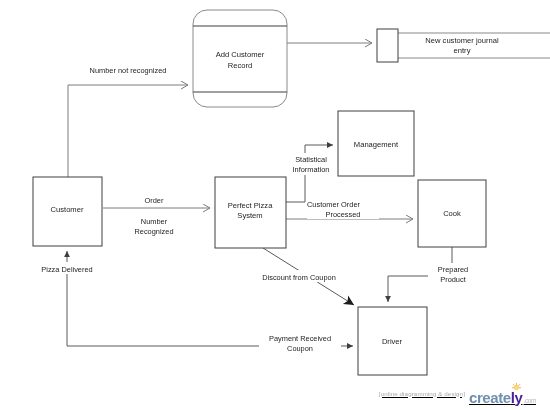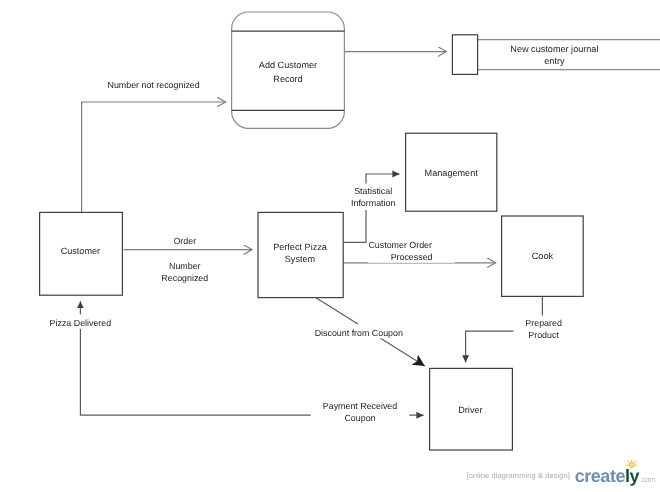--- a/index.html
+++ b/index.html
@@ -78,47 +78,48 @@
     font-size: 7.4px;
     fill: #1c1c1c;
     text-anchor: start;
   }
   .label-bg {
     fill: #ffffff;
   }
   
   #watermark {
     position: absolute;
-    right: 4px;
+    right: 14px;
     bottom: 5px;
     display: flex;
-    align-items: center;
+    align-items: flex-start;
     gap: 4px;
     user-select: none;
+    text-decoration: underline;
   }
   #watermark .tagline {
     font-family: "Liberation Sans", sans-serif;
     font-size: 6.2px;
     color: #a8a8a8;
     letter-spacing: 0.1px;
     padding-bottom: 2px;
     white-space: nowrap;
   }
   #watermark .brand {
     position: relative;
     font-family: "Liberation Sans", sans-serif;
     font-size: 15px;
     font-weight: bold;
     letter-spacing: -0.4px;
     line-height: 1;
     display: flex;
     align-items: baseline;
   }
   #watermark .brand .b1 { color: #6f8fae; }
-  #watermark .brand .b2 { color: #14532d; }
+  #watermark .brand .b2 { color: #4c1d95; }
   #watermark .brand .b3 {
     color: #b9b9b9;
     font-size: 6.5px;
     font-weight: normal;
     margin-left: 1px;
     padding-bottom: 1px;
   }
   #watermark .bulb {
     position: absolute;
     top: -7px;

